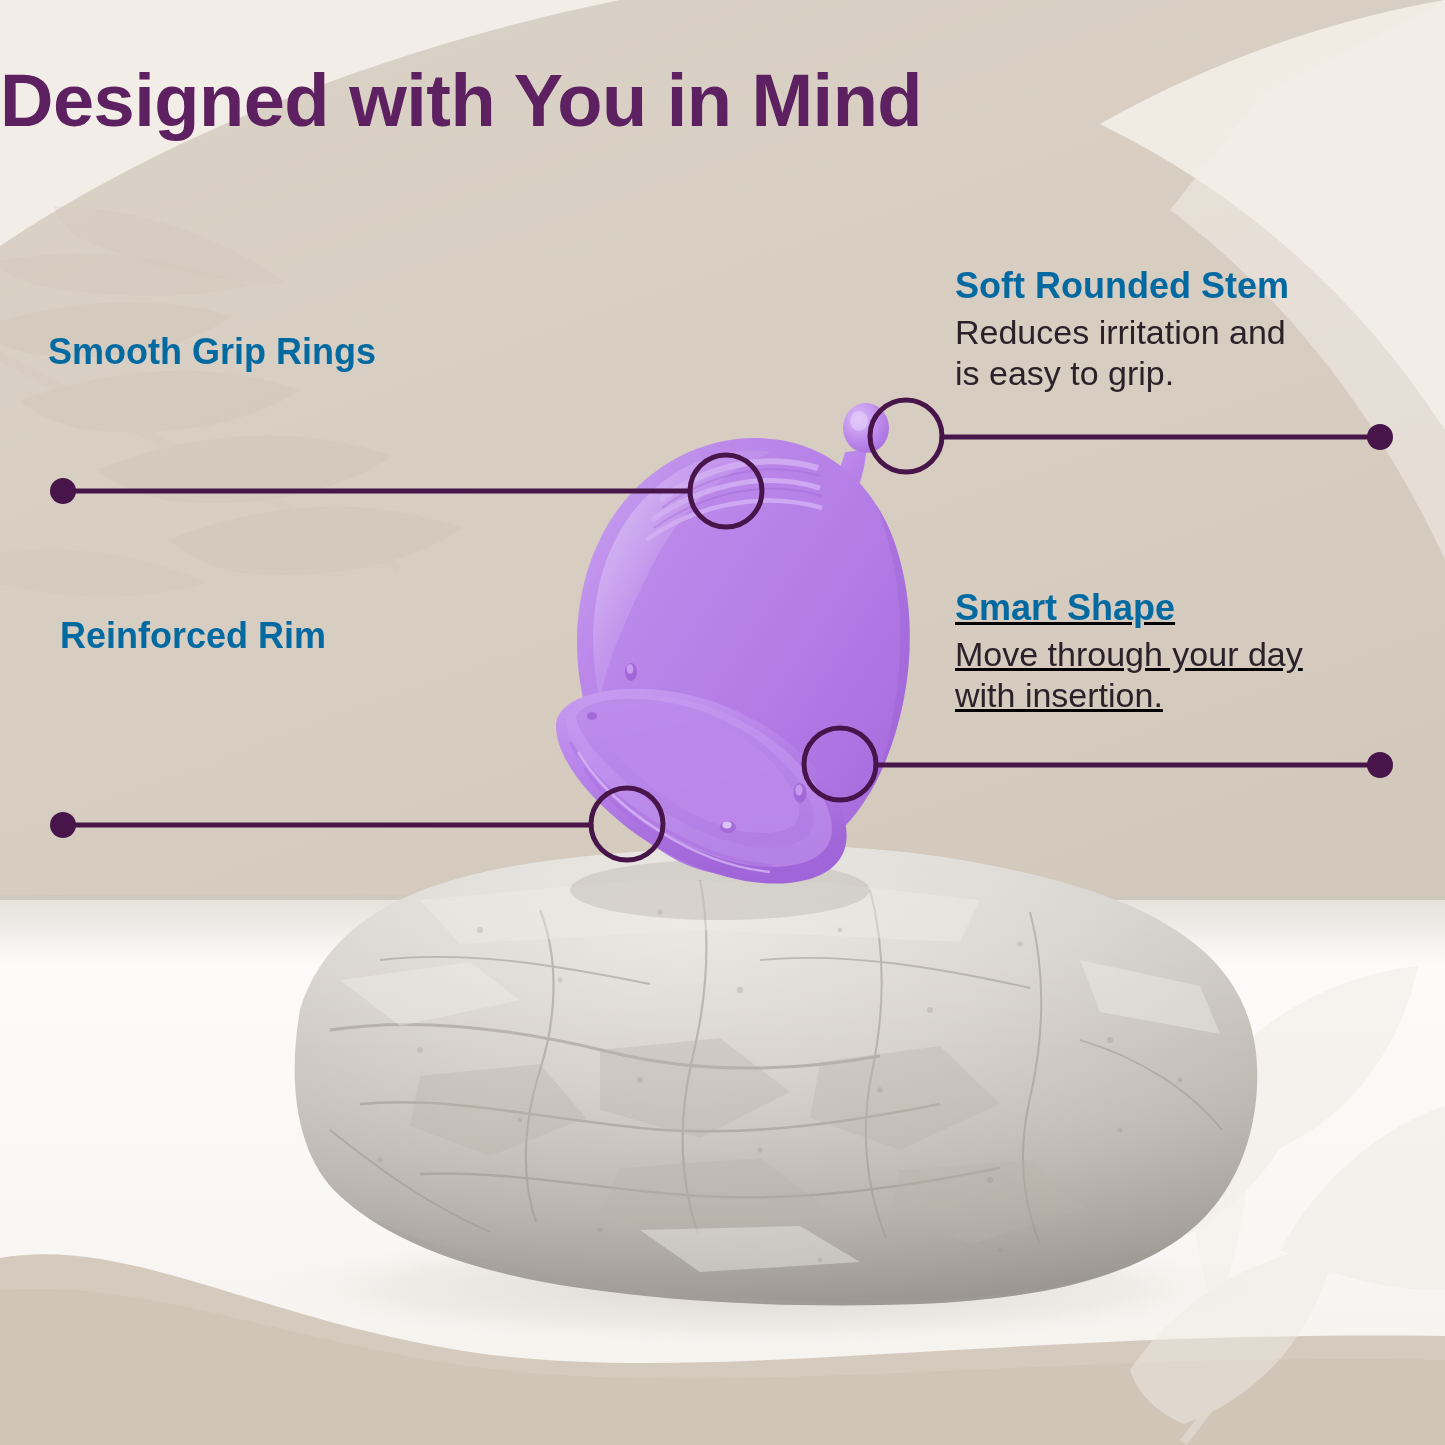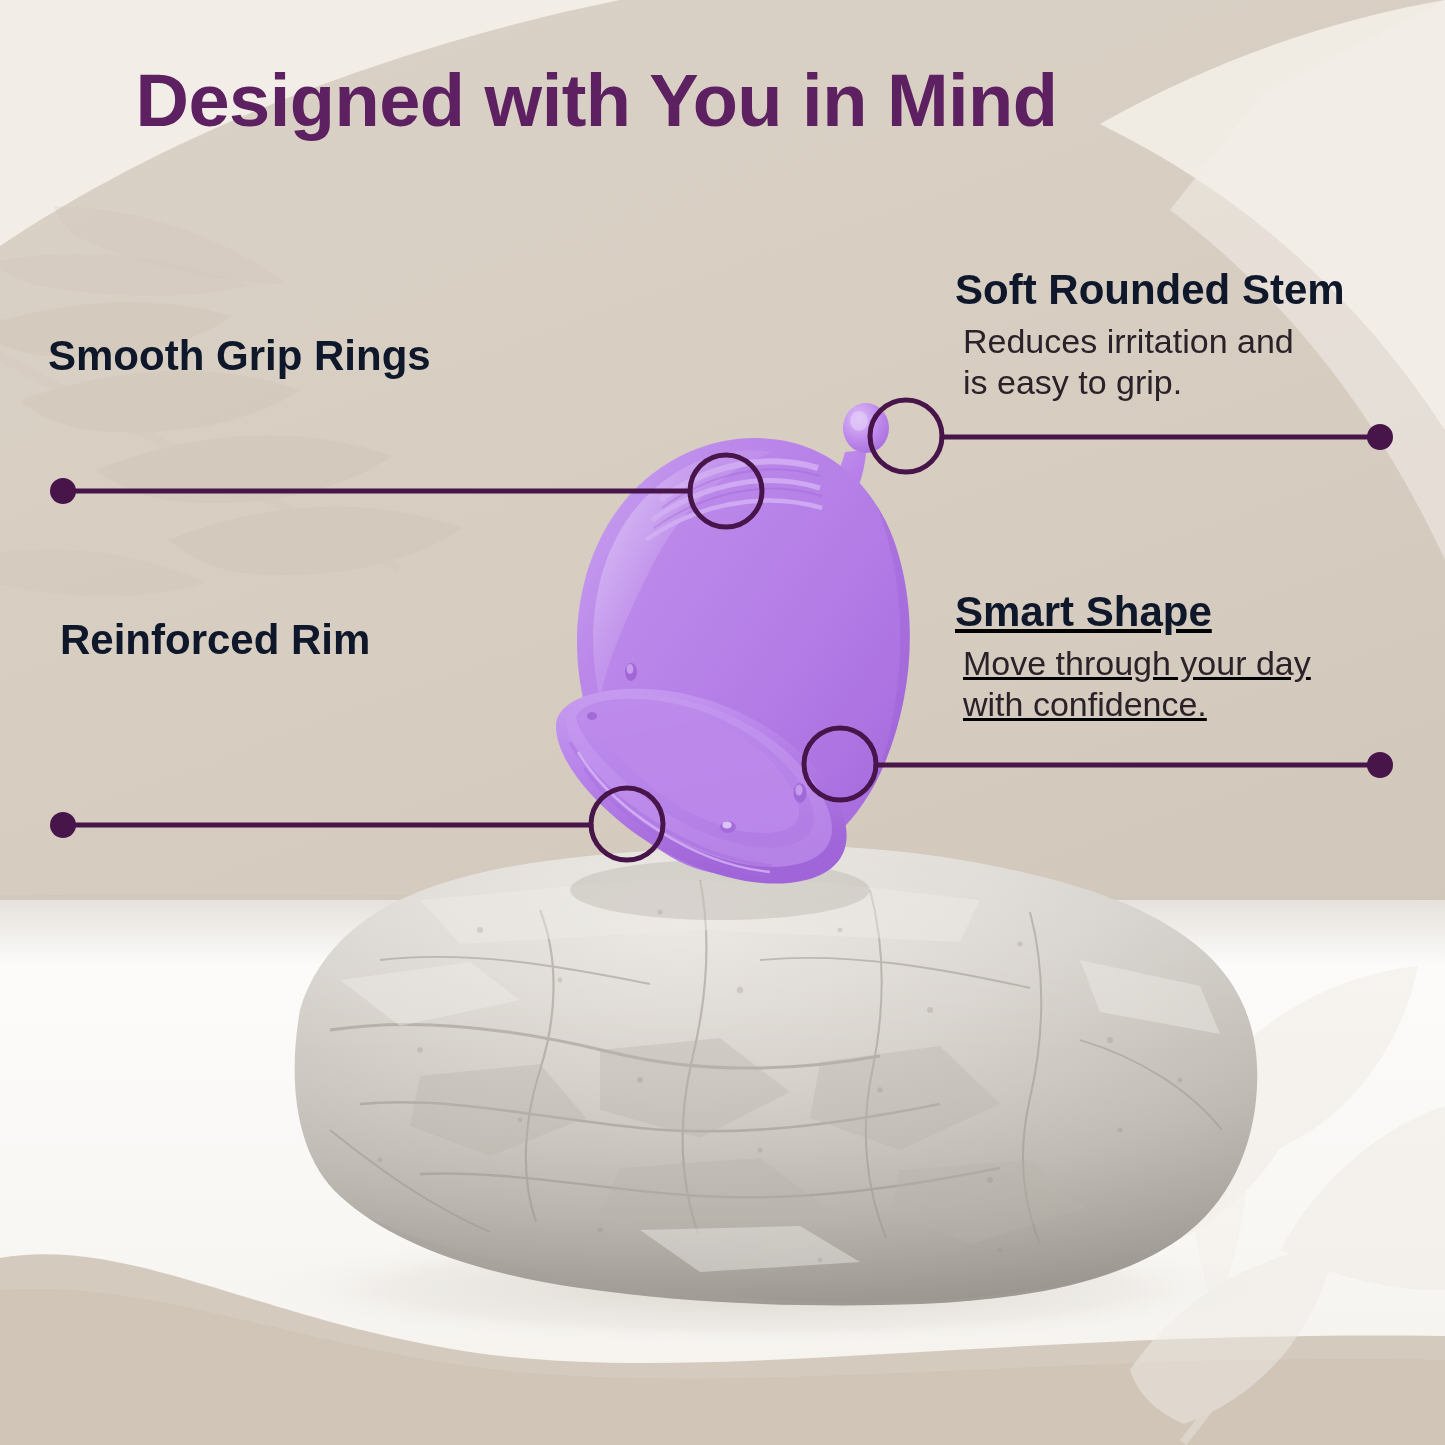--- a/index.html
+++ b/index.html
@@ -23,47 +23,46 @@
     width: 1445px;
     height: 1445px;
   }
 
   
   .title {
     position: absolute;
     left: 0;
     top: 62px;
     width: 1193px;
-    text-align: center;
     font-size: 74px;
     font-weight: 700;
     letter-spacing: -0.5px;
     color: #5d2060;
     line-height: 1.05;
     white-space: nowrap;
   }
 
   
   .callout {
     position: absolute;
   }
   .callout .head {
-    font-size: 42px;
+    font-size: 36px;
     font-weight: 700;
-    color: #0f172a;
+    color: #0369a1;
     line-height: 1.12;
     margin: 0 16px 6px 0;
     white-space: nowrap;
   }
   .callout .body {
     font-size: 34px;
     font-weight: 400;
     color: #2b2229;
     line-height: 1.20;
-    margin: 8px;
+    margin: 0;
     white-space: pre-line;
   }
   .callout.right {
     text-align: left;
   }
 
   
   #co-grip   { left: 48px;  top: 332px; }
   #co-rim    { left: 60px;  top: 616px; }
   #co-stem   { left: 955px; top: 266px; }
@@ -411,16 +410,16 @@
 
   <div class="callout right" id="co-stem">
     <p class="head">Soft Rounded Stem</p>
     <p class="body">Reduces irritation and
 is easy to grip.</p>
   </div>
 
   <div class="callout right" id="co-shape">
     <p class="head">Smart Shape</p>
     <p class="body">Move through your day
-with confidence.</p>
+with insertion.</p>
   </div>
 
 </div>
 
 </body></html>

